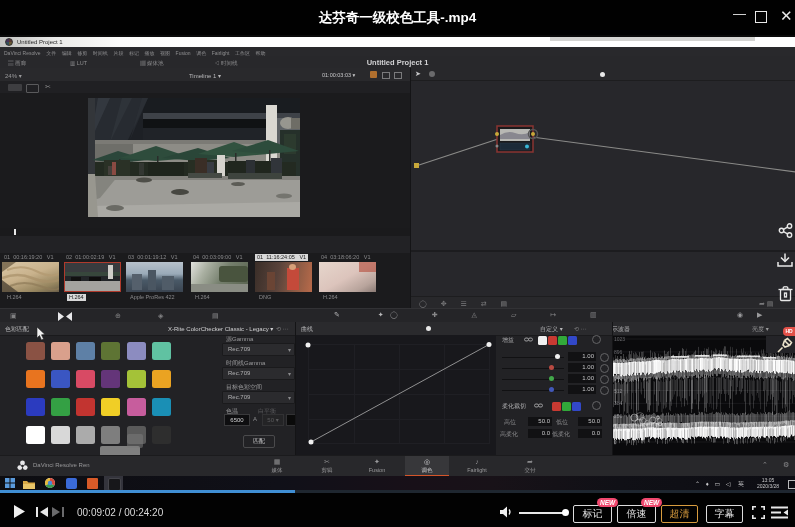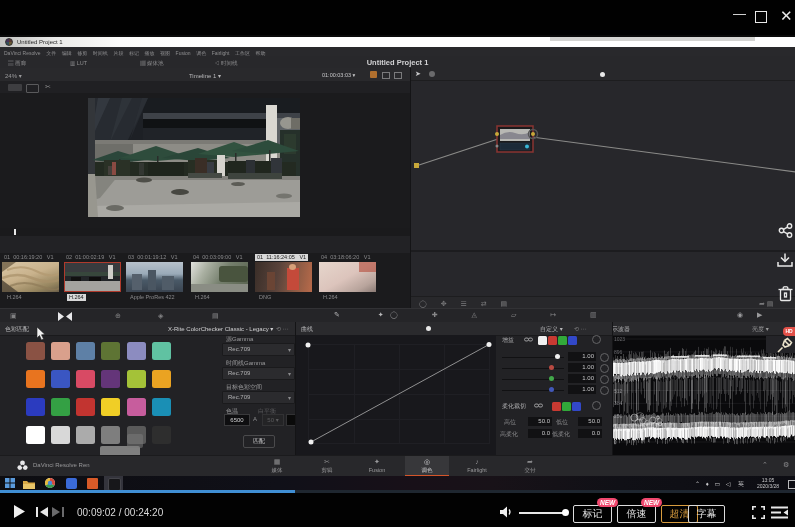--- a/index.html
+++ b/index.html
@@ -66,20 +66,21 @@
   .tab.active{background:#37373a;border-bottom:2px solid #d4552a;height:19px;}
   .tab.active .ti,.tab.active .tl{color:#d8d8da;}
   .thumb{position:absolute;top:9px;width:57px;height:30px;overflow:hidden;}
   .clip-c{position:absolute;top:41px;height:7px;line-height:7px;color:#8a8a8c;font-size:5.5px;white-space:nowrap;padding:0 2px;}
 </style>
 </head>
 <body>
 <div id="stage">
 
   <div id="ptitle" class="abs">
+    <div class="abs t">达芬奇一级校色工具-.mp4</div>
     <div class="abs winbtn" style="left:733px;top:6px;">—</div>
     <div class="abs" style="left:755px;top:11px;width:10px;height:10px;border:1.5px solid #e8e8e8;"></div>
     <div class="abs winbtn" style="left:780px;top:7px;font-size:15px;">✕</div>
   </div>
 
   <div id="resolve" class="abs">
     <div id="wtitle" class="bar">
       <div class="abs" style="left:0;top:0;width:795px;height:2px;background:#0a0a0a;"></div>
       <div class="abs" style="left:550px;top:2px;width:205px;height:4px;background:#d4d4d2;"></div>
       <div class="abs" style="left:5px;top:3px;width:8px;height:8px;border-radius:50%;background:conic-gradient(#5a3a32 0 90deg,#6a5a32 90deg 180deg,#32505a 180deg 270deg,#46325a 270deg 360deg);border:1px solid #333;box-sizing:border-box;"></div>
@@ -2041,21 +2042,21 @@
       <polygon points="0,4 3,4 7,0.5 7,11.5 3,8 0,8" fill="#f0f0f0"></polygon>
       <path d="M9,3.5 Q11,6 9,8.5" fill="none" stroke="#f0f0f0" stroke-width="1.3"></path>
     </svg>
     <div class="abs" style="left:519px;top:19px;width:47px;height:1.6px;background:#e8e8e8;"></div>
     <div class="abs" style="left:562px;top:16px;width:7px;height:7px;border-radius:50%;background:#fff;"></div>
     <div class="btn" style="left:573px;width:37px;">标记</div>
     <div class="newbadge" style="left:597px;top:5px;">NEW</div>
     <div class="btn" style="left:617px;width:37px;">倍速</div>
     <div class="newbadge" style="left:641px;top:5px;">NEW</div>
     <div class="btn" style="left:661px;width:35px;border-color:#d89c3e;color:#d89c3e;">超清</div>
-    <div class="btn" style="left:688px;width:35px;">字幕</div>
+    <div class="btn" style="left:706px;width:35px;">字幕</div>
     <svg class="abs" style="left:752px;top:13px;" width="13" height="13">
       <g fill="none" stroke="#e8e8e8" stroke-width="1.6">
         <polyline points="4,0.8 0.8,0.8 0.8,4"></polyline>
           <polyline points="9,0.8 12.2,0.8 12.2,4"></polyline>
         <polyline points="4,12.2 0.8,12.2 0.8,9"></polyline>
           <polyline points="9,12.2 12.2,12.2 12.2,9"></polyline>
       </g>
     </svg>
     <svg class="abs" style="left:771px;top:13px;" width="18" height="13">
       <rect x="0" y="0.5" width="17" height="2" fill="#e8e8e8"></rect>

